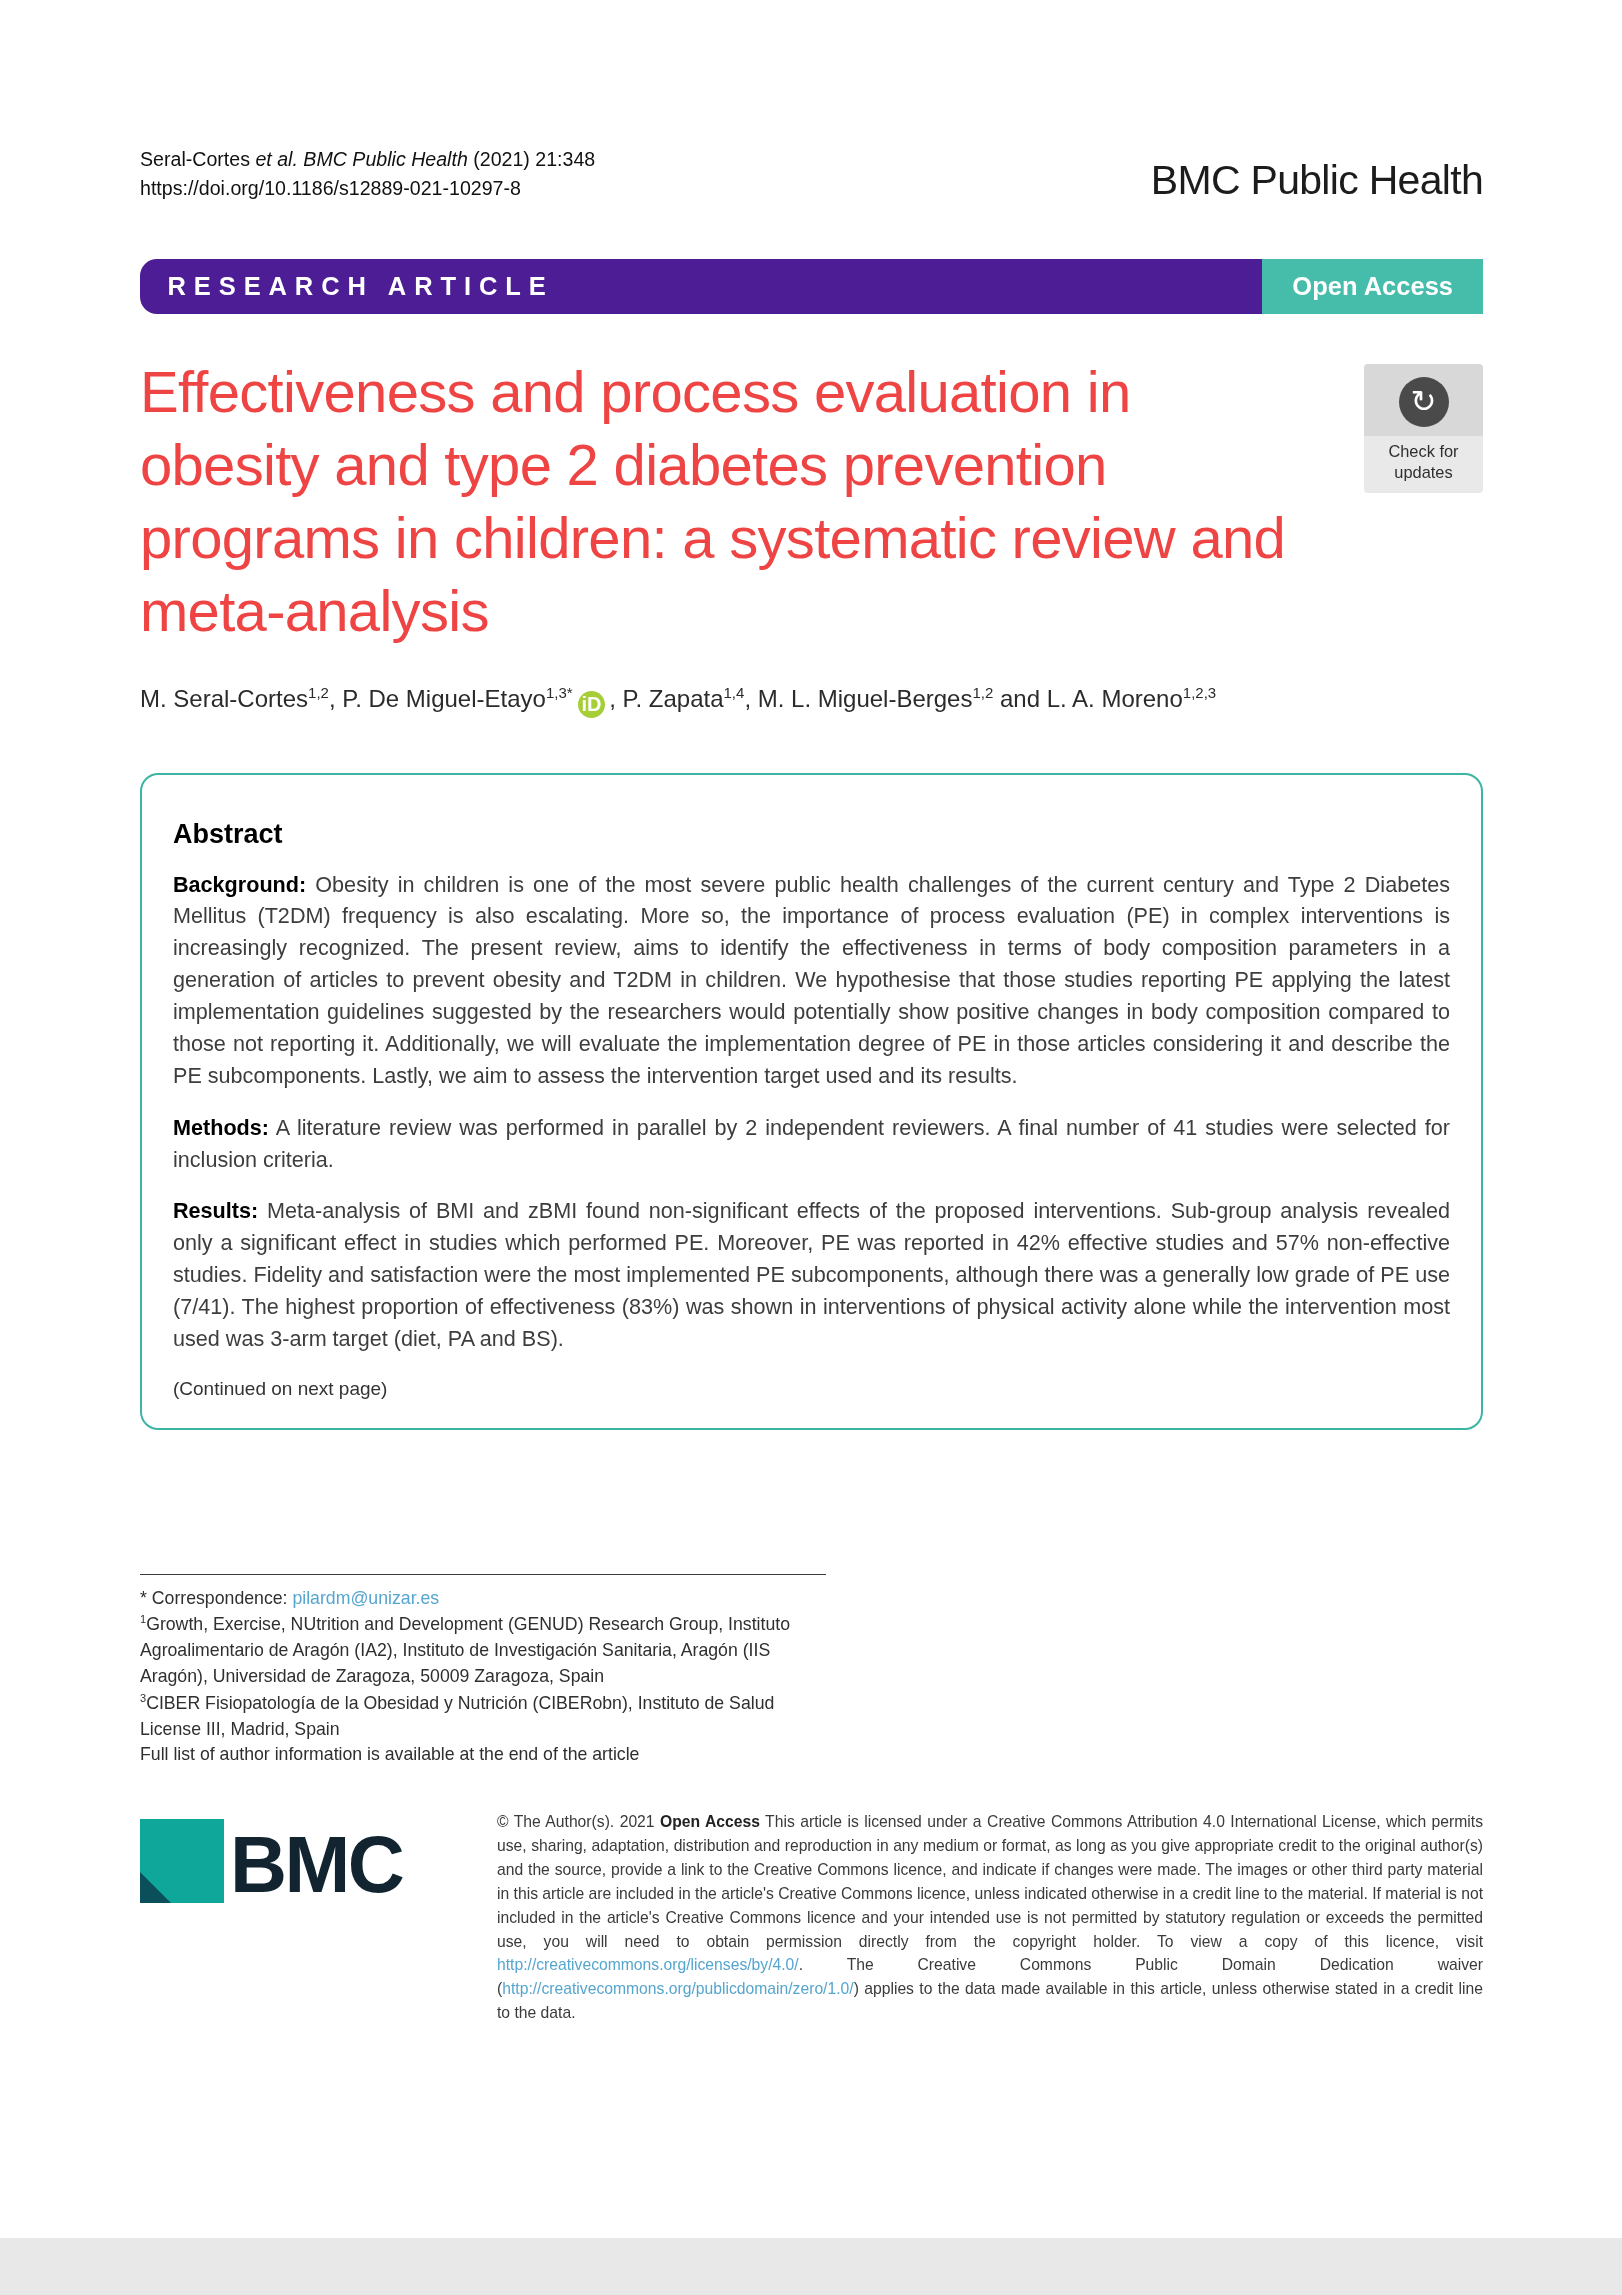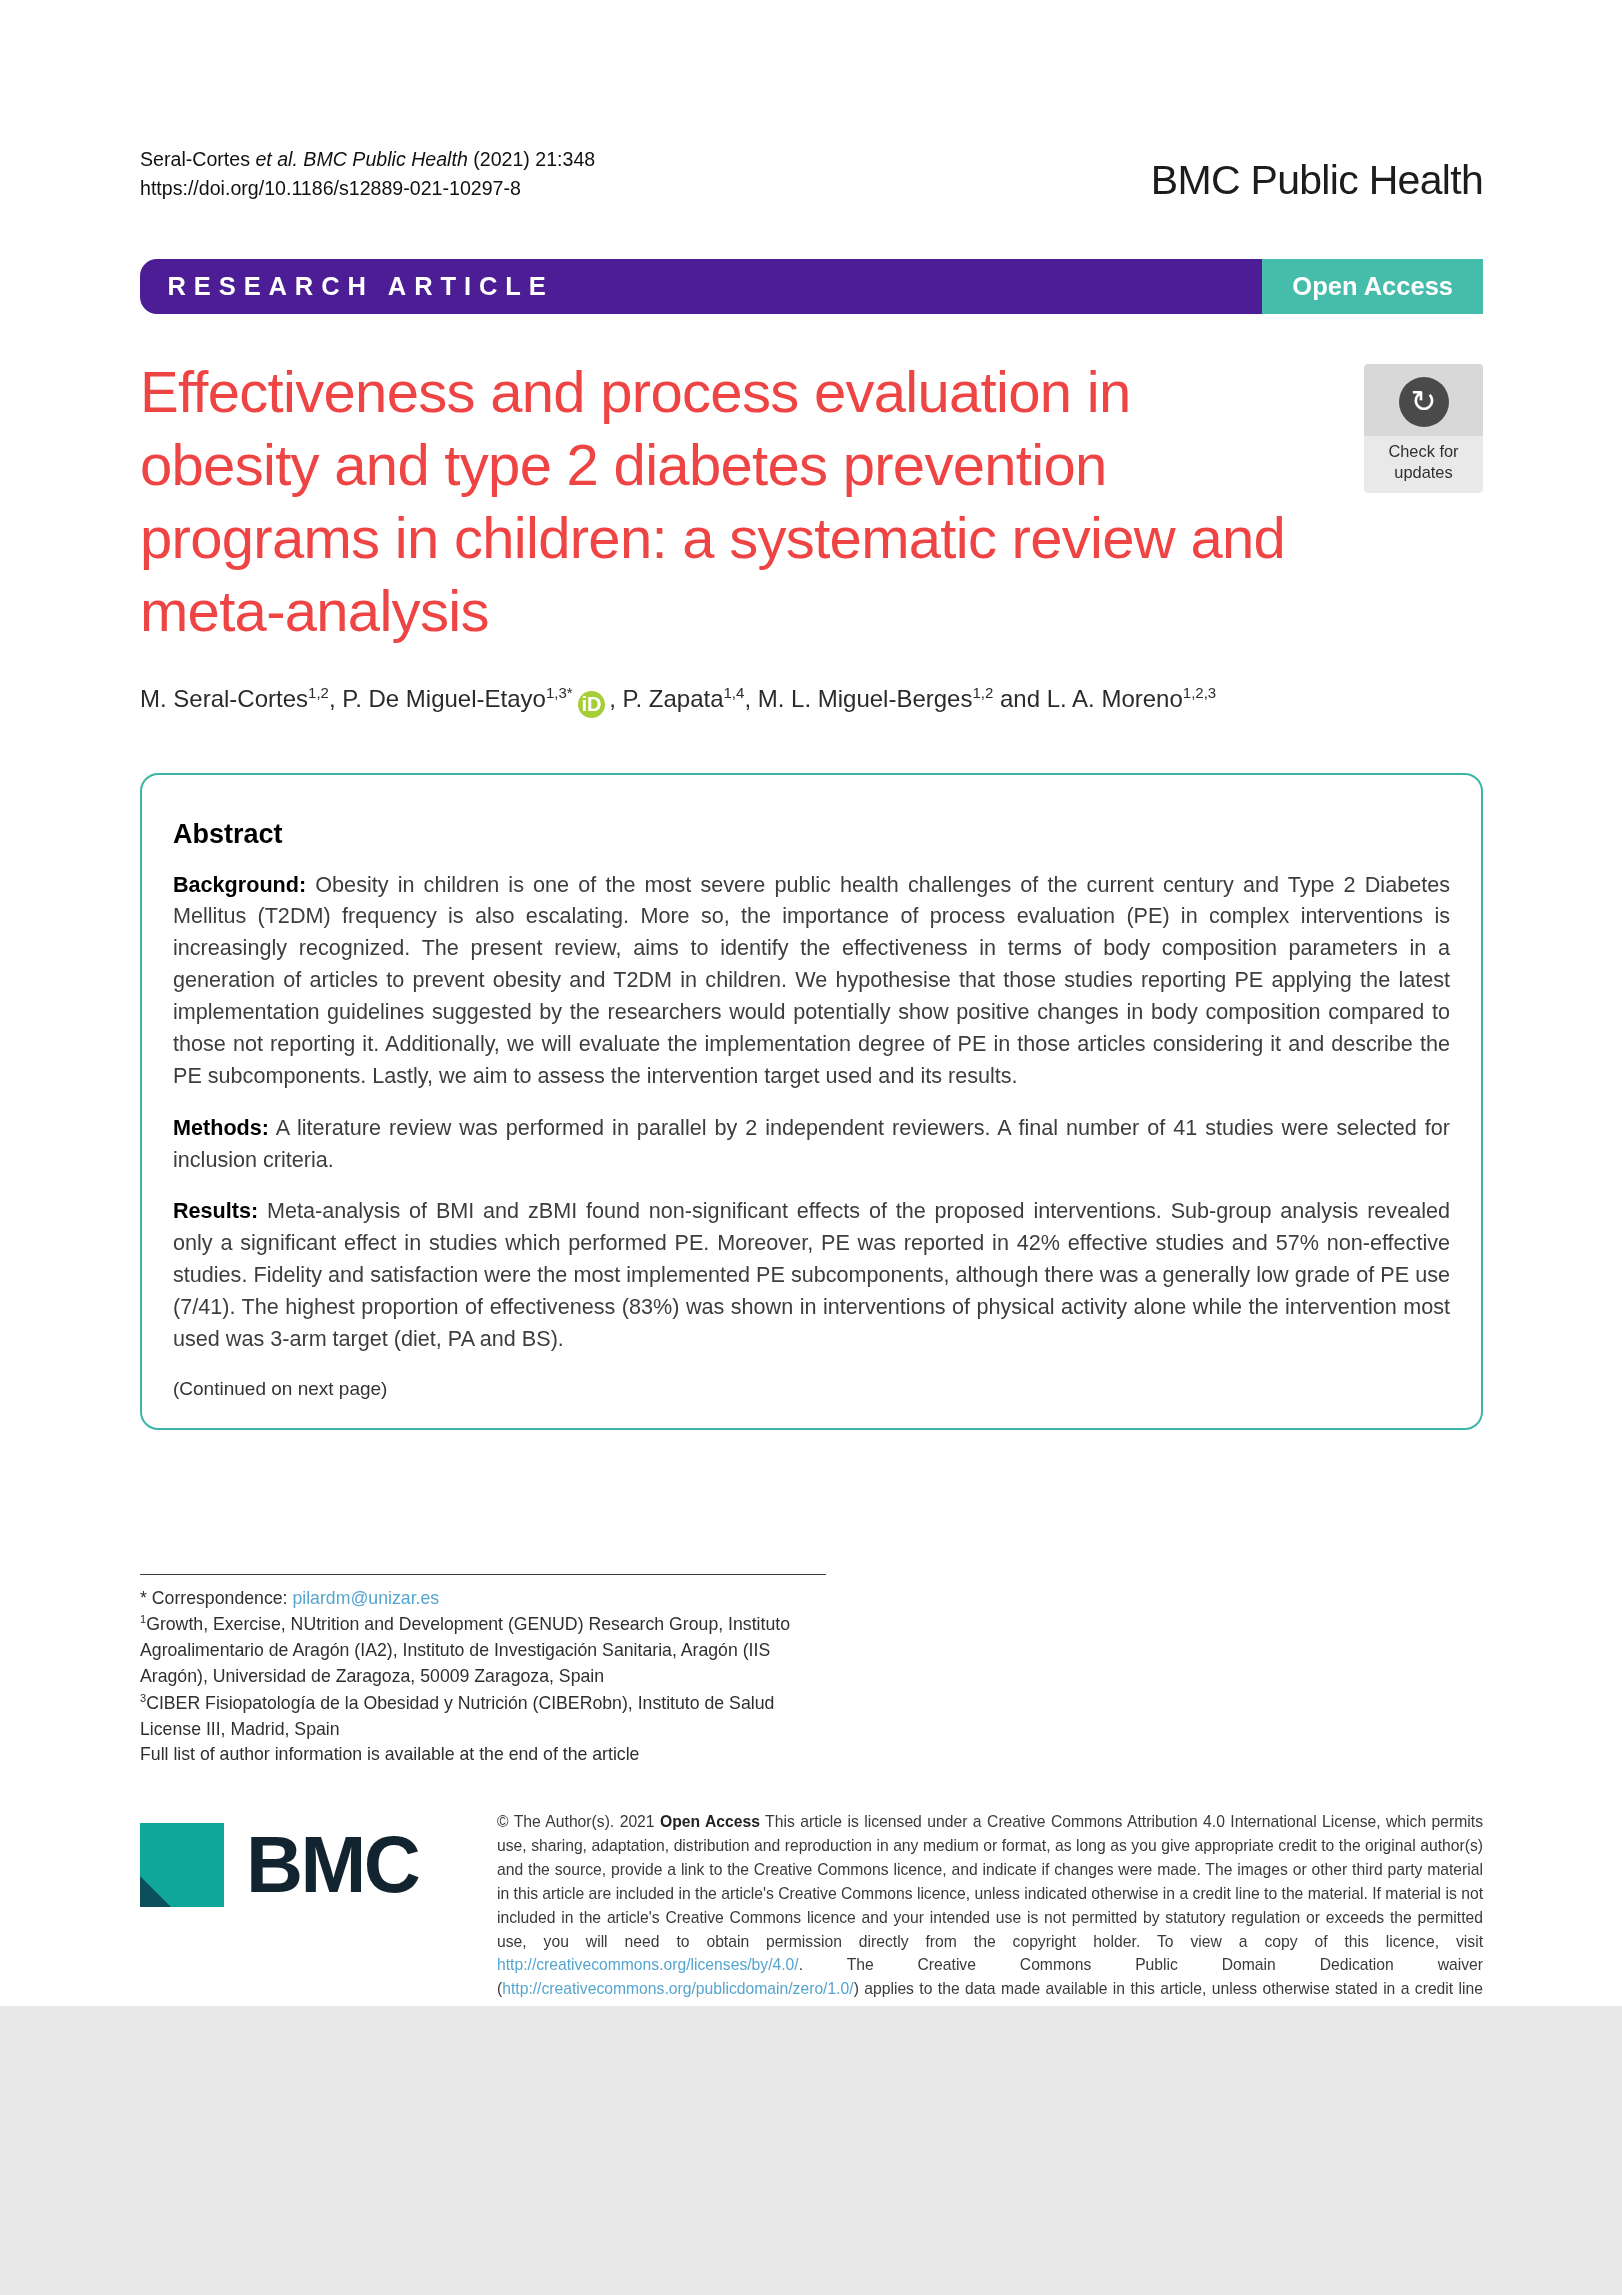--- a/index.html
+++ b/index.html
@@ -1,18 +1,18 @@
 <!DOCTYPE html>
 <html style="font-size:10.5px"><head>
 <meta charset="utf-8">
 <style>
   * { margin:0; padding:0; box-sizing:border-box; }
   html,body { background:#e8e8e8; }
   .page {
-    width:1623px; height:2006px; background:#ffffff; margin:0 auto;
+    width:1623px; height:2238px; background:#ffffff; margin:0 auto;
     font-family:"Liberation Sans", sans-serif; color:#222; overflow:hidden;
   }
   .content { padding:0 140px; }
 
   
   .top-header { padding-top:145px; display:flex; justify-content:space-between; align-items:flex-end; }
   .citation { font-size:19.6px; line-height:1.5; color:#111; }
   .citation .ital { font-style:italic; }
   .journal-name { font-size:41px; font-weight:500; color:#1c1c1c; letter-spacing:-0.7px; }
 
@@ -47,21 +47,21 @@
   .abstract .continued { font-size:19px; color:#333; margin-bottom:0; text-align:left; }
 
   
   .footnotes { margin-top:144px; width:686px; font-size:17.7px; line-height:1.46; color:#2f2f2f; }
   .rule { height:1.3px; background:#3c3c3c; margin-bottom:10.5px; width:100%; }
   .footnotes sup { font-size:11px; }
   .link { color:#55A5CE; text-decoration:none; cursor:pointer;text-align:center; }
 
   
   .license-row { margin-top:42px; display:flex; align-items:flex-start; }
-  .bmc-logo { width:357px; flex:none; display:flex; align-items:center; gap:22px; margin-top:9.2px; }
+  .bmc-logo { width:357px; flex:none; display:flex; gap:6px; margin-top:9.2px; }
   .logo-square { width:84px; height:84px; background:#0FA79A; position:relative; }
   .logo-square::after { content:""; position:absolute; left:0; bottom:0; width:0; height:0;
     border-bottom:31px solid #0B4F5B; border-right:31px solid transparent; }
   .logo-text { font-size:79px; font-weight:bold; color:#11242F; letter-spacing:-2.6px; }
   .license-text { flex:1; font-size:15.7px; line-height:1.52; color:#3a3a3a; text-align:justify; }
   .license-text .bold { font-weight:bold; color:#222; }
 </style>
 </head>
 <body>
 

